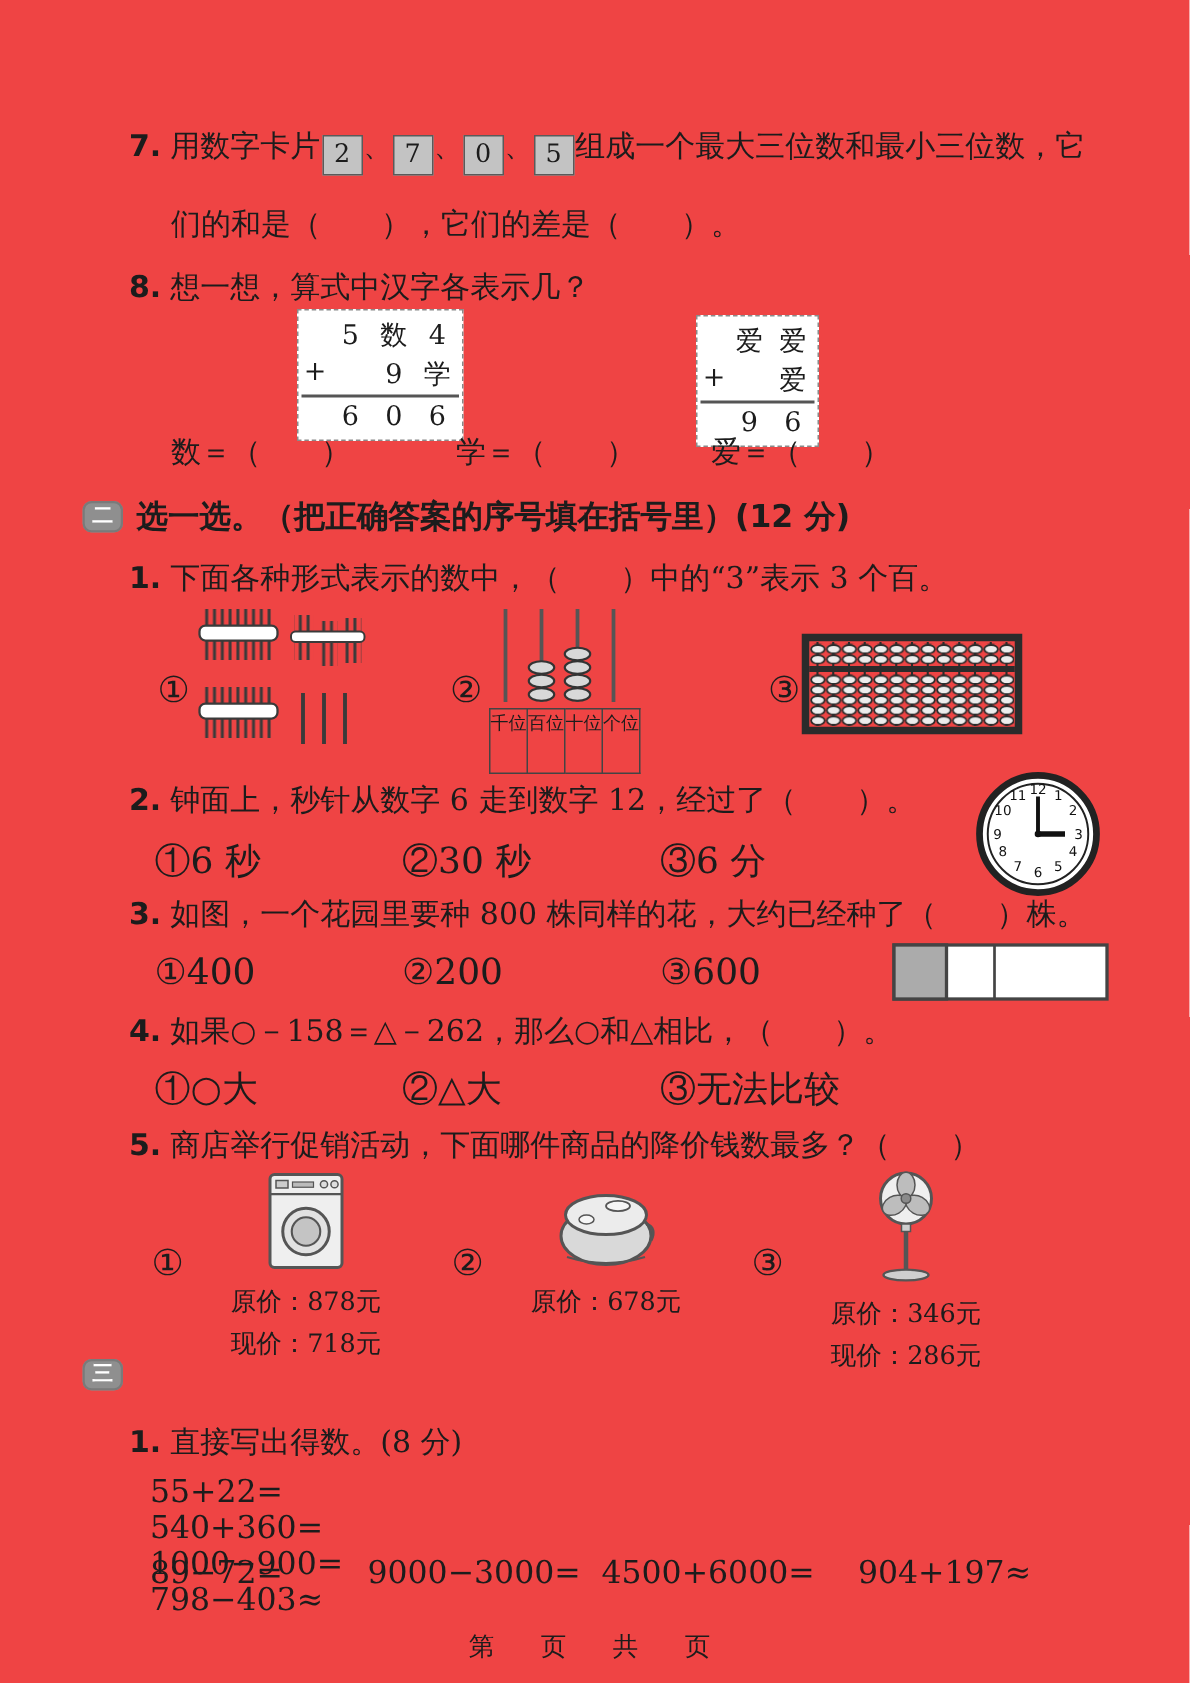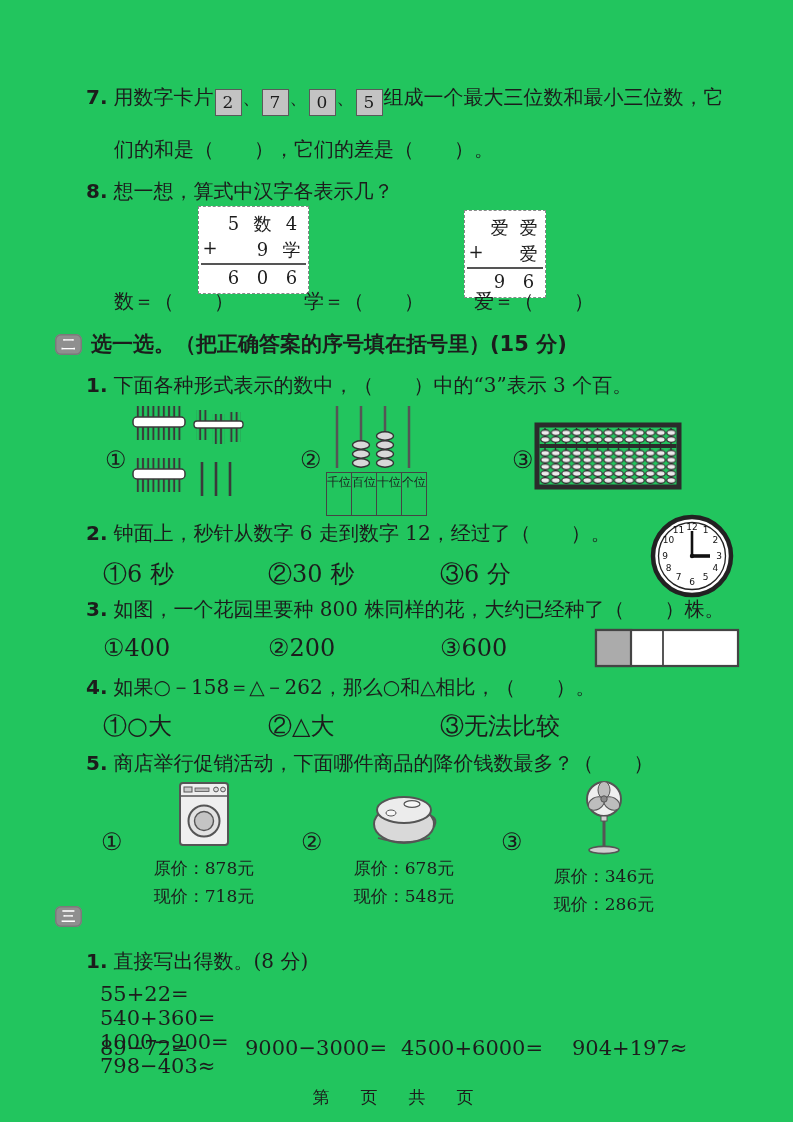--- a/index.html
+++ b/index.html
@@ -1,16 +1,16 @@
 <!DOCTYPE html>
 <html><head>
 <meta charset="utf-8">
 <style>
   html,body{margin:0;padding:0;background:#fff;}
-  .page{position:relative;width:793px;height:1122px;background:#22c55e;overflow:hidden;
+  .page{position:relative;width:793px;height:1122px;background:#ef4444;overflow:hidden;
         font-family:"DejaVu Serif","Liberation Serif",serif;color:#1c1c1c;}
   .abs{position:absolute;}
   .qline{font-size:20px;white-space:nowrap;}
   .qnum{font-weight:bold;font-family:"DejaVu Sans","Liberation Sans",sans-serif;margin-right:6px;}
   .sec-head{display:flex;align-items:center;gap:9px;}
   .badge{display:inline-block;width:27px;height:21px;background:#8f8f8f;border-radius:6px;
          color:#ffffff;text-align:center;line-height:21px;font-size:14px;font-weight:bold;
          font-family:"DejaVu Sans","Liberation Sans",sans-serif;box-shadow:inset 0 0 0 1.5px #7a7a7a;}
   .sec-title{font-size:21px;font-weight:bold;font-family:"DejaVu Sans","Liberation Sans",sans-serif;}
   .card{display:inline-block;min-width:19px;height:25px;padding:0 3px;margin:0 1px;
@@ -94,21 +94,21 @@
   </div>
 
   <div class="abs" style="left:114px;top:288px;display:flex;font-size:20px;">
     <span style="width:190px;">数＝（　　）</span>
     <span style="width:170px;">学＝（　　）</span>
     <span>爱＝（　　）</span>
   </div>
 
   <div class="abs sec-head" style="left:55px;top:330px;">
     <span class="badge">二</span>
-    <span class="sec-title">选一选。（把正确答案的序号填在括号里）(15 分)</span>
+    <span class="sec-title">选一选。（把正确答案的序号填在括号里）(12 分)</span>
   </div>
 
   <div class="abs qline" style="left:86px;top:372px;">
     <span class="qnum">1.</span><span>下面各种形式表示的数中，（　　）中的“3”表示 3 个百。</span>
   </div>
 
   <div class="abs" style="left:100px;top:402px;width:650px;height:115px;">
     <span class="abs figlabel" style="left:5px;top:44px;">①</span>
     <svg class="abs" style="left:30px;top:0px;" width="130" height="104" viewBox="0 0 130 104">
       <defs>
@@ -260,21 +260,20 @@
       <div class="pcol">
         <svg width="80" height="70" viewBox="0 0 80 70">
           <ellipse cx="40" cy="44" rx="30" ry="19" fill="#d9d9d9" stroke="#555" stroke-width="2"></ellipse>
           <ellipse cx="40" cy="30" rx="27" ry="13" fill="#ececec" stroke="#555" stroke-width="2"></ellipse>
           <ellipse cx="48" cy="24" rx="8" ry="3.4" fill="#f6f6f6" stroke="#555" stroke-width="1.2"></ellipse>
           <ellipse cx="27" cy="33" rx="5" ry="3" fill="#f6f6f6" stroke="#555" stroke-width="1"></ellipse>
           <path d="M67 36 q7 3 3 11" fill="none" stroke="#555" stroke-width="2"></path>
           <path d="M14 58 q26 8 52 0" fill="none" stroke="#555" stroke-width="1.4"></path>
         </svg>
         <div class="price">原价：678元</div>
-        <div class="price">现价：548元</div>
       </div>
     </div>
 
     <div class="prod" style="left:400px;">
       <span class="plabel">③</span>
       <div class="pcol">
         <svg width="66" height="78" viewBox="0 0 66 78">
           <circle cx="33" cy="19" r="17" fill="#efefef" stroke="#555" stroke-width="2"></circle>
           <ellipse cx="33" cy="10" rx="6" ry="8.5" fill="#bdbdbd" stroke="#555" stroke-width="1" transform="rotate(0 33 19)"></ellipse>
           <ellipse cx="33" cy="10" rx="6" ry="8.5" fill="#bdbdbd" stroke="#555" stroke-width="1" transform="rotate(120 33 19)"></ellipse>

